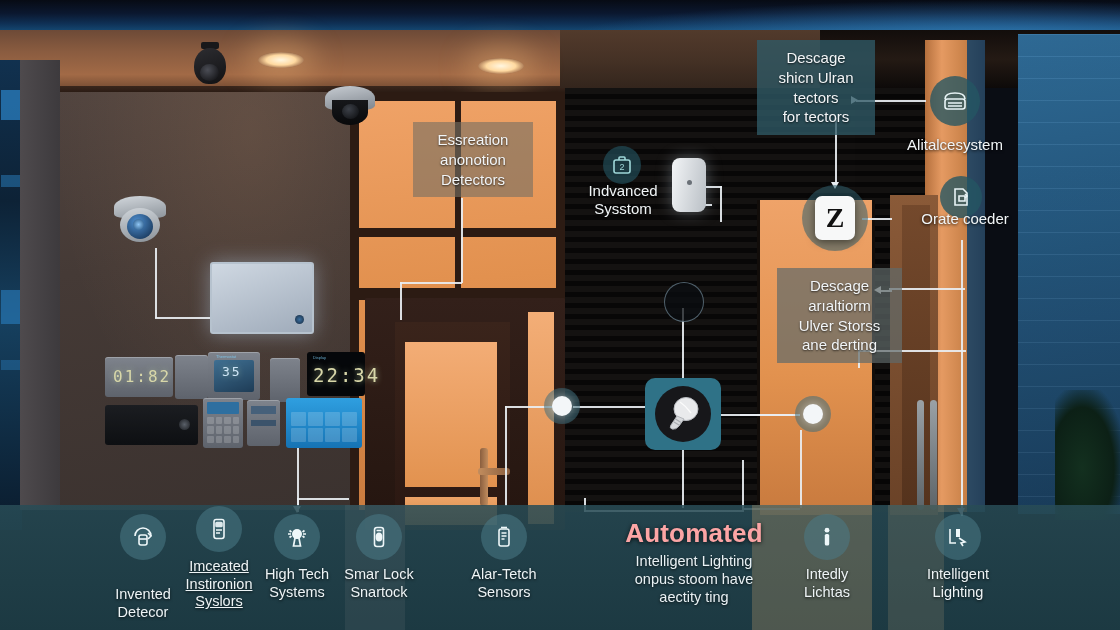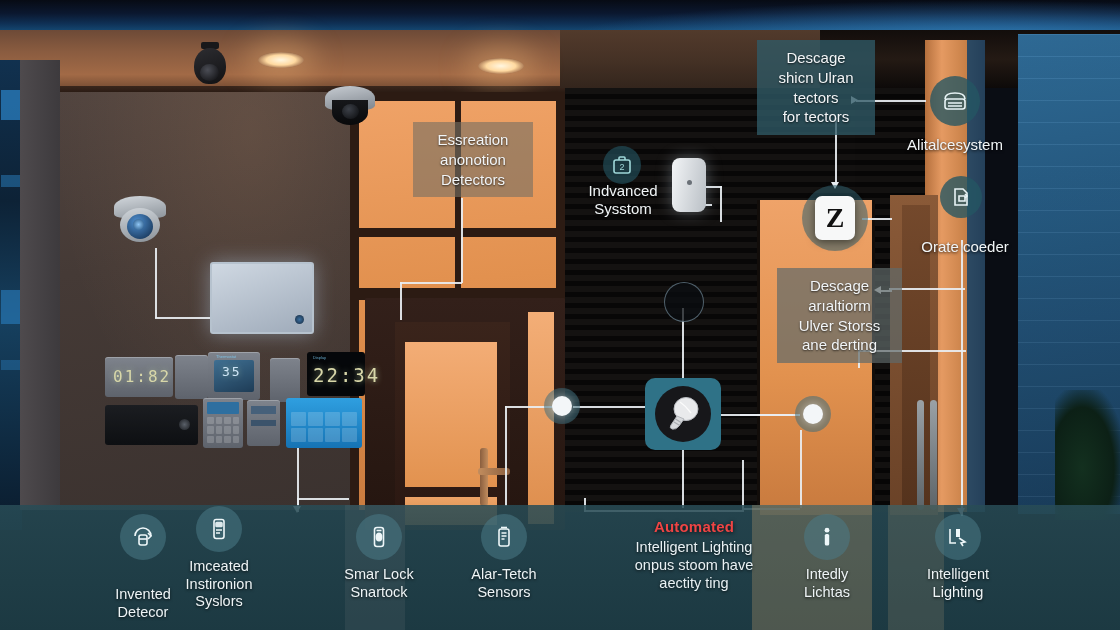--- a/index.html
+++ b/index.html
@@ -298,21 +298,21 @@
     margin:0 auto 6px auto;
     display:flex;align-items:center;justify-content:center;
     color:#f2f8fa;
   }
   .feat .ftxt{ white-space:pre-line; }
 
   .hero{
     position:absolute; left:604px; top:518px; width:180px; text-align:center;
   }
   .hero .h1{
-    font-size:15px; font-weight:bold; color:#ef4444; letter-spacing:.2px;
+    font-size:26px; font-weight:bold; color:#fca5a5; letter-spacing:.2px;
     text-shadow:0 1px 4px rgba(0,0,0,.8);
   }
   .hero .h2{
     font-size:14.5px; color:#e9f1f4; line-height:1.25; margin-top:3px;
     white-space:pre-line; text-shadow:0 1px 3px rgba(0,0,0,.75);
   }
 
   
   .bar-tint{
     position:absolute; top:505px; height:125px;
@@ -553,21 +553,21 @@
   </div>
   <div class="ilabel" style="left:855px;top:136px;width:200px">Alitalcesystem</div>
 
   <div class="icon-circle" style="left:940px;top:176px;width:42px;height:42px">
     <svg width="24" height="24" viewBox="0 0 24 24" fill="none" stroke="#e8f4f6" stroke-width="1.6">
       <path d="M6 4h8l4 4v12H6z"></path>
       <path d="M10 11h6v5h-6z"></path>
       <path d="M16 9l2 2-2 2"></path>
     </svg>
   </div>
-  <div class="ilabel" style="left:880px;top:238px;width:170px">Orate coeder</div>
+  <div class="ilabel" style="left:880px;top:210px;width:170px">Orate coeder</div>
 
   <div class="callout warm" style="left:413px;top:122px;width:100px">
     <div>Essreation</div>
     <div>anonotion</div>
     <div>Detectors</div>
   </div>
 
   <div class="callout teal" style="left:757px;top:40px;width:98px">
     <div>Descage</div>
     <div>shicn Ulran</div>
@@ -601,25 +601,36 @@
   </div>
 
   <div class="feat" style="left:178px;top:506px;width:82px">
     <div class="fic">
       <svg width="24" height="24" viewBox="0 0 24 24" fill="none" stroke="#eef7f9" stroke-width="1.6">
         <rect x="7" y="2.5" width="10" height="19" rx="2.2"></rect>
         <rect x="9" y="5.5" width="6" height="4" rx=".8" fill="#eef7f9" opacity=".9"></rect>
         <path d="M9 13h6M9 16h4"></path>
       </svg>
     </div>
-    <div class="ftxt" style="white-space: pre-line;">Imceated
+    <div class="ftxt" style="white-space: pre-line; text-decoration: underline;">Imceated
 Instironion
 Syslors</div>
   </div>
 
+  <div class="feat" style="left:258px;top:514px;width:78px">
+    <div class="fic">
+      <svg width="26" height="26" viewBox="0 0 26 26" fill="none" stroke="#eef7f9" stroke-width="1.7">
+        <circle cx="13" cy="10" r="5" fill="#eef7f9" stroke="none"></circle>
+        <path d="M4 10h3M19 10h3M5.5 6.5l2 1.5M20.5 6.5l-2 1.5M5.5 13.5l2-1.5M20.5 13.5l-2-1.5"></path>
+        <path d="M11 14l-1.5 8h7L15 14z"></path>
+      </svg>
+    </div>
+    <div class="ftxt" style="white-space: pre-line;">High Tech
+Systems</div>
+  </div>
 
   <div class="feat" style="left:338px;top:514px;width:82px">
     <div class="fic">
       <svg width="24" height="24" viewBox="0 0 24 24" fill="none" stroke="#eef7f9" stroke-width="1.6">
         <rect x="7.5" y="2.5" width="9" height="19" rx="2.5"></rect>
         <ellipse cx="12" cy="12" rx="3.4" ry="4.6" fill="#eef7f9" stroke="none"></ellipse>
         <path d="M9.5 5.5h5"></path>
       </svg>
     </div>
     <div class="ftxt" style="white-space: pre-line;">Smar Lock

